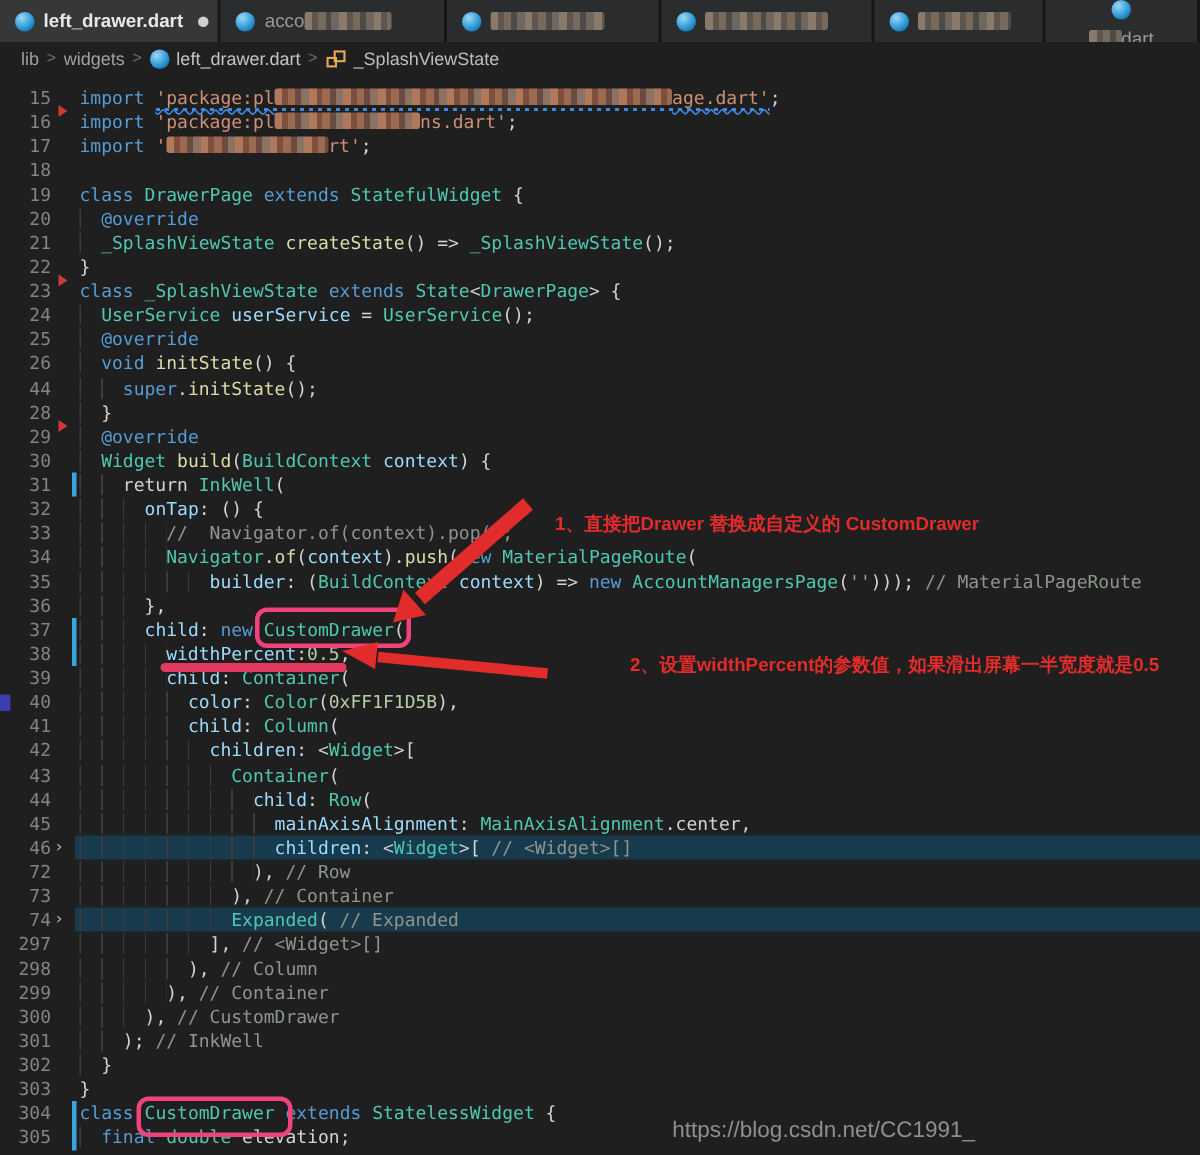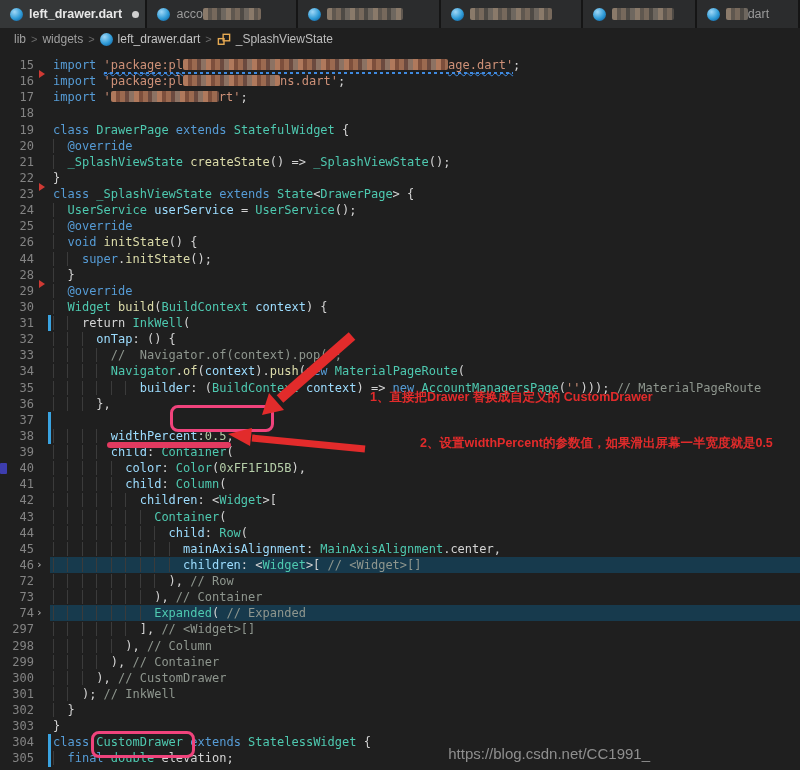--- a/index.html
+++ b/index.html
@@ -75,21 +75,21 @@
         <span><span class="censor" style="width: 76px;"></span></span>
       </div>
       <div class="tab" style="width: 142px;">
         <span class="dart-icon"></span>
         <span><span class="censor" style="width: 82px;"></span></span>
       </div>
       <div class="tab" style="width: 108px;">
         <span class="dart-icon"></span>
         <span><span class="censor" style="width: 62px;"></span></span>
       </div>
-      <div class="tab" style="width: 96px;">
+      <div class="tab" style="width: 96px; flex-direction: column;">
         <span class="dart-icon"></span>
         <span><span class="censor" style="width: 22px;"></span>dart</span>
       </div>
     </div>
 
   <div class="breadcrumb">
     <span class="crumb">lib</span>
     <span class="sep">&gt;</span>
     <span class="crumb">widgets</span>
     <span class="sep">&gt;</span>
@@ -222,20 +222,21 @@
       </div>
       <div class="row">
         <span class="ln">36</span>
         <span class="gut"></span>
         <pre class="code"><span class="indent">      </span><span class="tk-w">},</span></pre>
       </div>
       <div class="row">
         <span class="ln">37</span>
         <span class="gut"></span>
         <span class="chbar"></span>
+        <pre class="code"><span class="indent">      </span><span class="tk-v">child</span><span class="tk-w">: </span><span class="tk-k">new</span><span class="tk-w"> </span><span class="tk-t">CustomDrawer</span><span class="tk-w">(</span></pre>
       </div>
       <div class="row">
         <span class="ln">38</span>
         <span class="gut"></span>
         <span class="chbar"></span>
         <pre class="code"><span class="indent">        </span><span class="tk-v">widthPercent</span><span class="tk-w">:</span><span class="tk-n">0.5</span><span class="tk-w">,</span></pre>
       </div>
       <div class="row">
         <span class="ln">39</span>
         <span class="gut"></span>
@@ -343,21 +344,21 @@
         <span class="chbar"></span>
         <pre class="code"><span class="indent">  </span><span class="tk-k">final</span><span class="tk-w"> </span><span class="tk-t">double</span><span class="tk-w"> </span><span class="tk-w">elevation</span><span class="tk-w">;</span></pre>
       </div>
     </div>
 
   <div class="annbox" style="left:170px;top:405px;width:98px;height:21px;"></div>
   <div class="annbox" style="left:91px;top:731px;width:98px;height:21px;"></div>
   <div class="annline" style="left:107px;top:442px;width:124px;height:6px;"></div>
 
   <div class="overlay">
-    <div class="note" style="left:370px;top:341px;margin-top:48px;">1、直接把Drawer 替换成自定义的 CustomDrawer</div>
+    <div class="note" style="left:370px;top:341px;">1、直接把Drawer 替换成自定义的 CustomDrawer</div>
     <div class="note" style="left:420px;top:435px;">2、设置widthPercent的参数值，如果滑出屏幕一半宽度就是0.5</div>
     <svg width="800" height="770">
       <line x1="352" y1="336" x2="280" y2="399" stroke="#e22b2b" stroke-width="10"></line>
       <polygon points="262,415 269,393 284,410" fill="#e22b2b"></polygon>
       <line x1="365" y1="449" x2="252" y2="438" stroke="#e22b2b" stroke-width="7"></line>
       <polygon points="228,434 252,428 250,446" fill="#e22b2b"></polygon>
     </svg>
   </div>
 
   <div class="watermark">https://blog.csdn.net/CC1991_</div>

